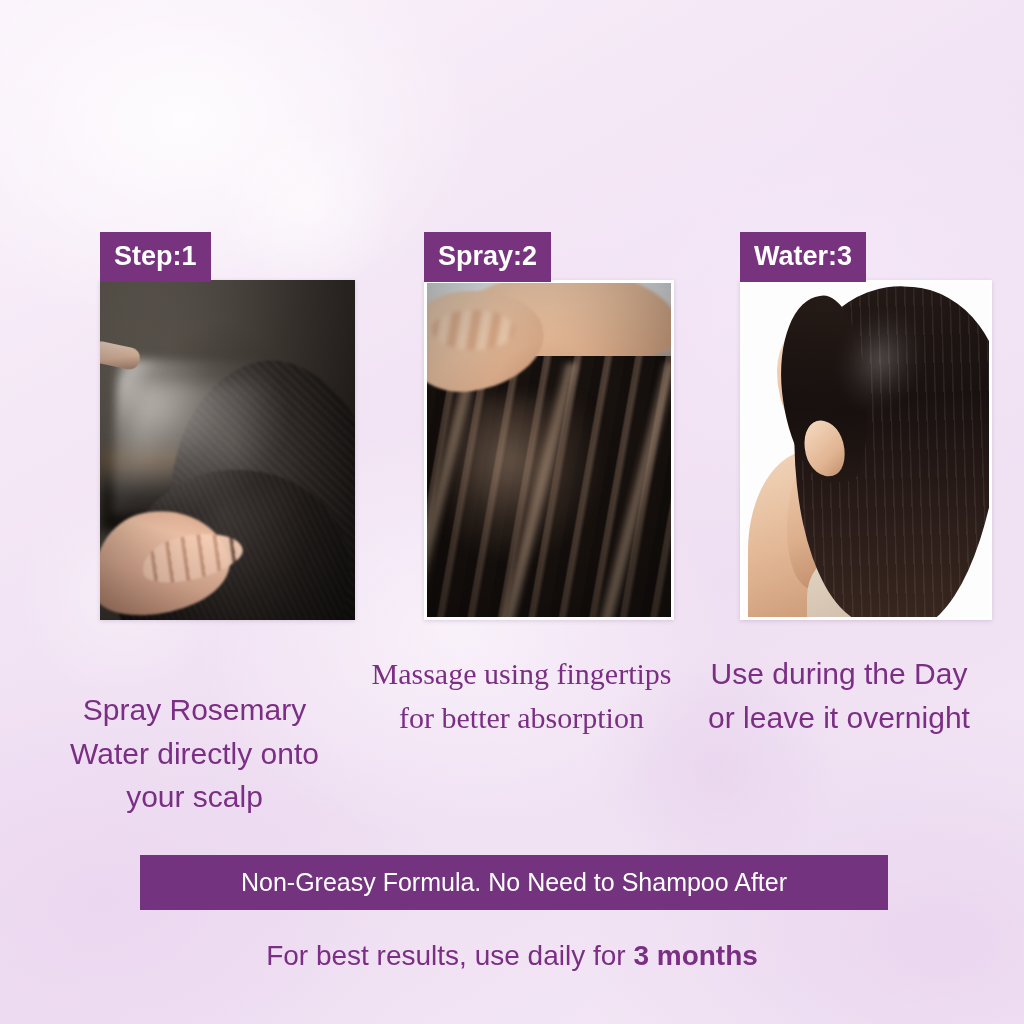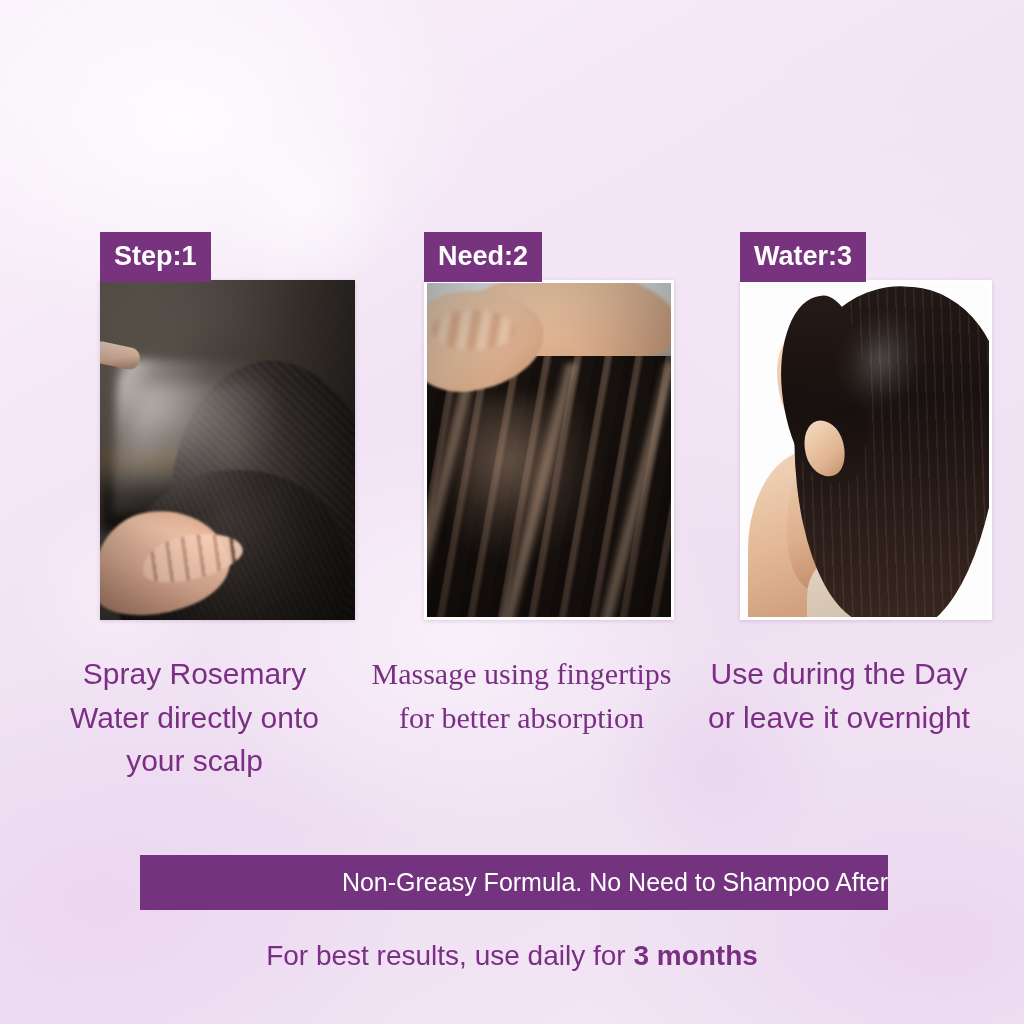--- a/index.html
+++ b/index.html
@@ -328,36 +328,36 @@
     z-index: 5;
   }
   .caption {
     position: absolute;
     top: 0;
     text-align: center;
     color: #7b2f84;
     font-size: 30px;
     line-height: 1.45;
   }
-  .cap-1 { left: 42px;  width: 305px; }
+  .cap-1 { left: 42px;  width: 305px; margin-top: 36px; }
   .cap-2 { left: 364px; width: 315px; font-family: Liberation Serif, serif; }
   .cap-3 { left: 694px; width: 290px; }
 
   
   .banner {
     position: absolute;
     left: 140px;
     top: 855px;
     width: 748px;
     height: 55px;
     background: #74337e;
     color: #ffffff;
     font-size: 25px;
     line-height: 55px;
-    text-align: right;
+    text-align: center;
     z-index: 6;
   }
 
   .footer {
     position: absolute;
     left: 0;
     top: 940px;
     width: 1024px;
     text-align: center;
     color: #7b2f84;
@@ -395,21 +395,21 @@
       <div class="photo photo-2">
         <div class="ph2-bg"></div>
         <div class="ph2-skin-top"></div>
         <div class="ph2-hair"></div>
         <div class="ph2-parts"></div>
         <div class="ph2-scalp-glow"></div>
         <div class="ph2-hand"></div>
         <div class="ph2-knuckles"></div>
         <div class="ph2-vign"></div>
       </div>
-      <div class="badge">Need:2</div>
+      <div class="badge">Spray:2</div>
     </div>
 
     <div class="step step-3">
       <div class="photo photo-3">
         <div class="ph3-bg"></div>
         <div class="ph3-shoulder"></div>
         <div class="ph3-neck"></div>
         <div class="ph3-face"></div>
         <div class="ph3-arm"></div>
         <div class="ph3-top"></div>

